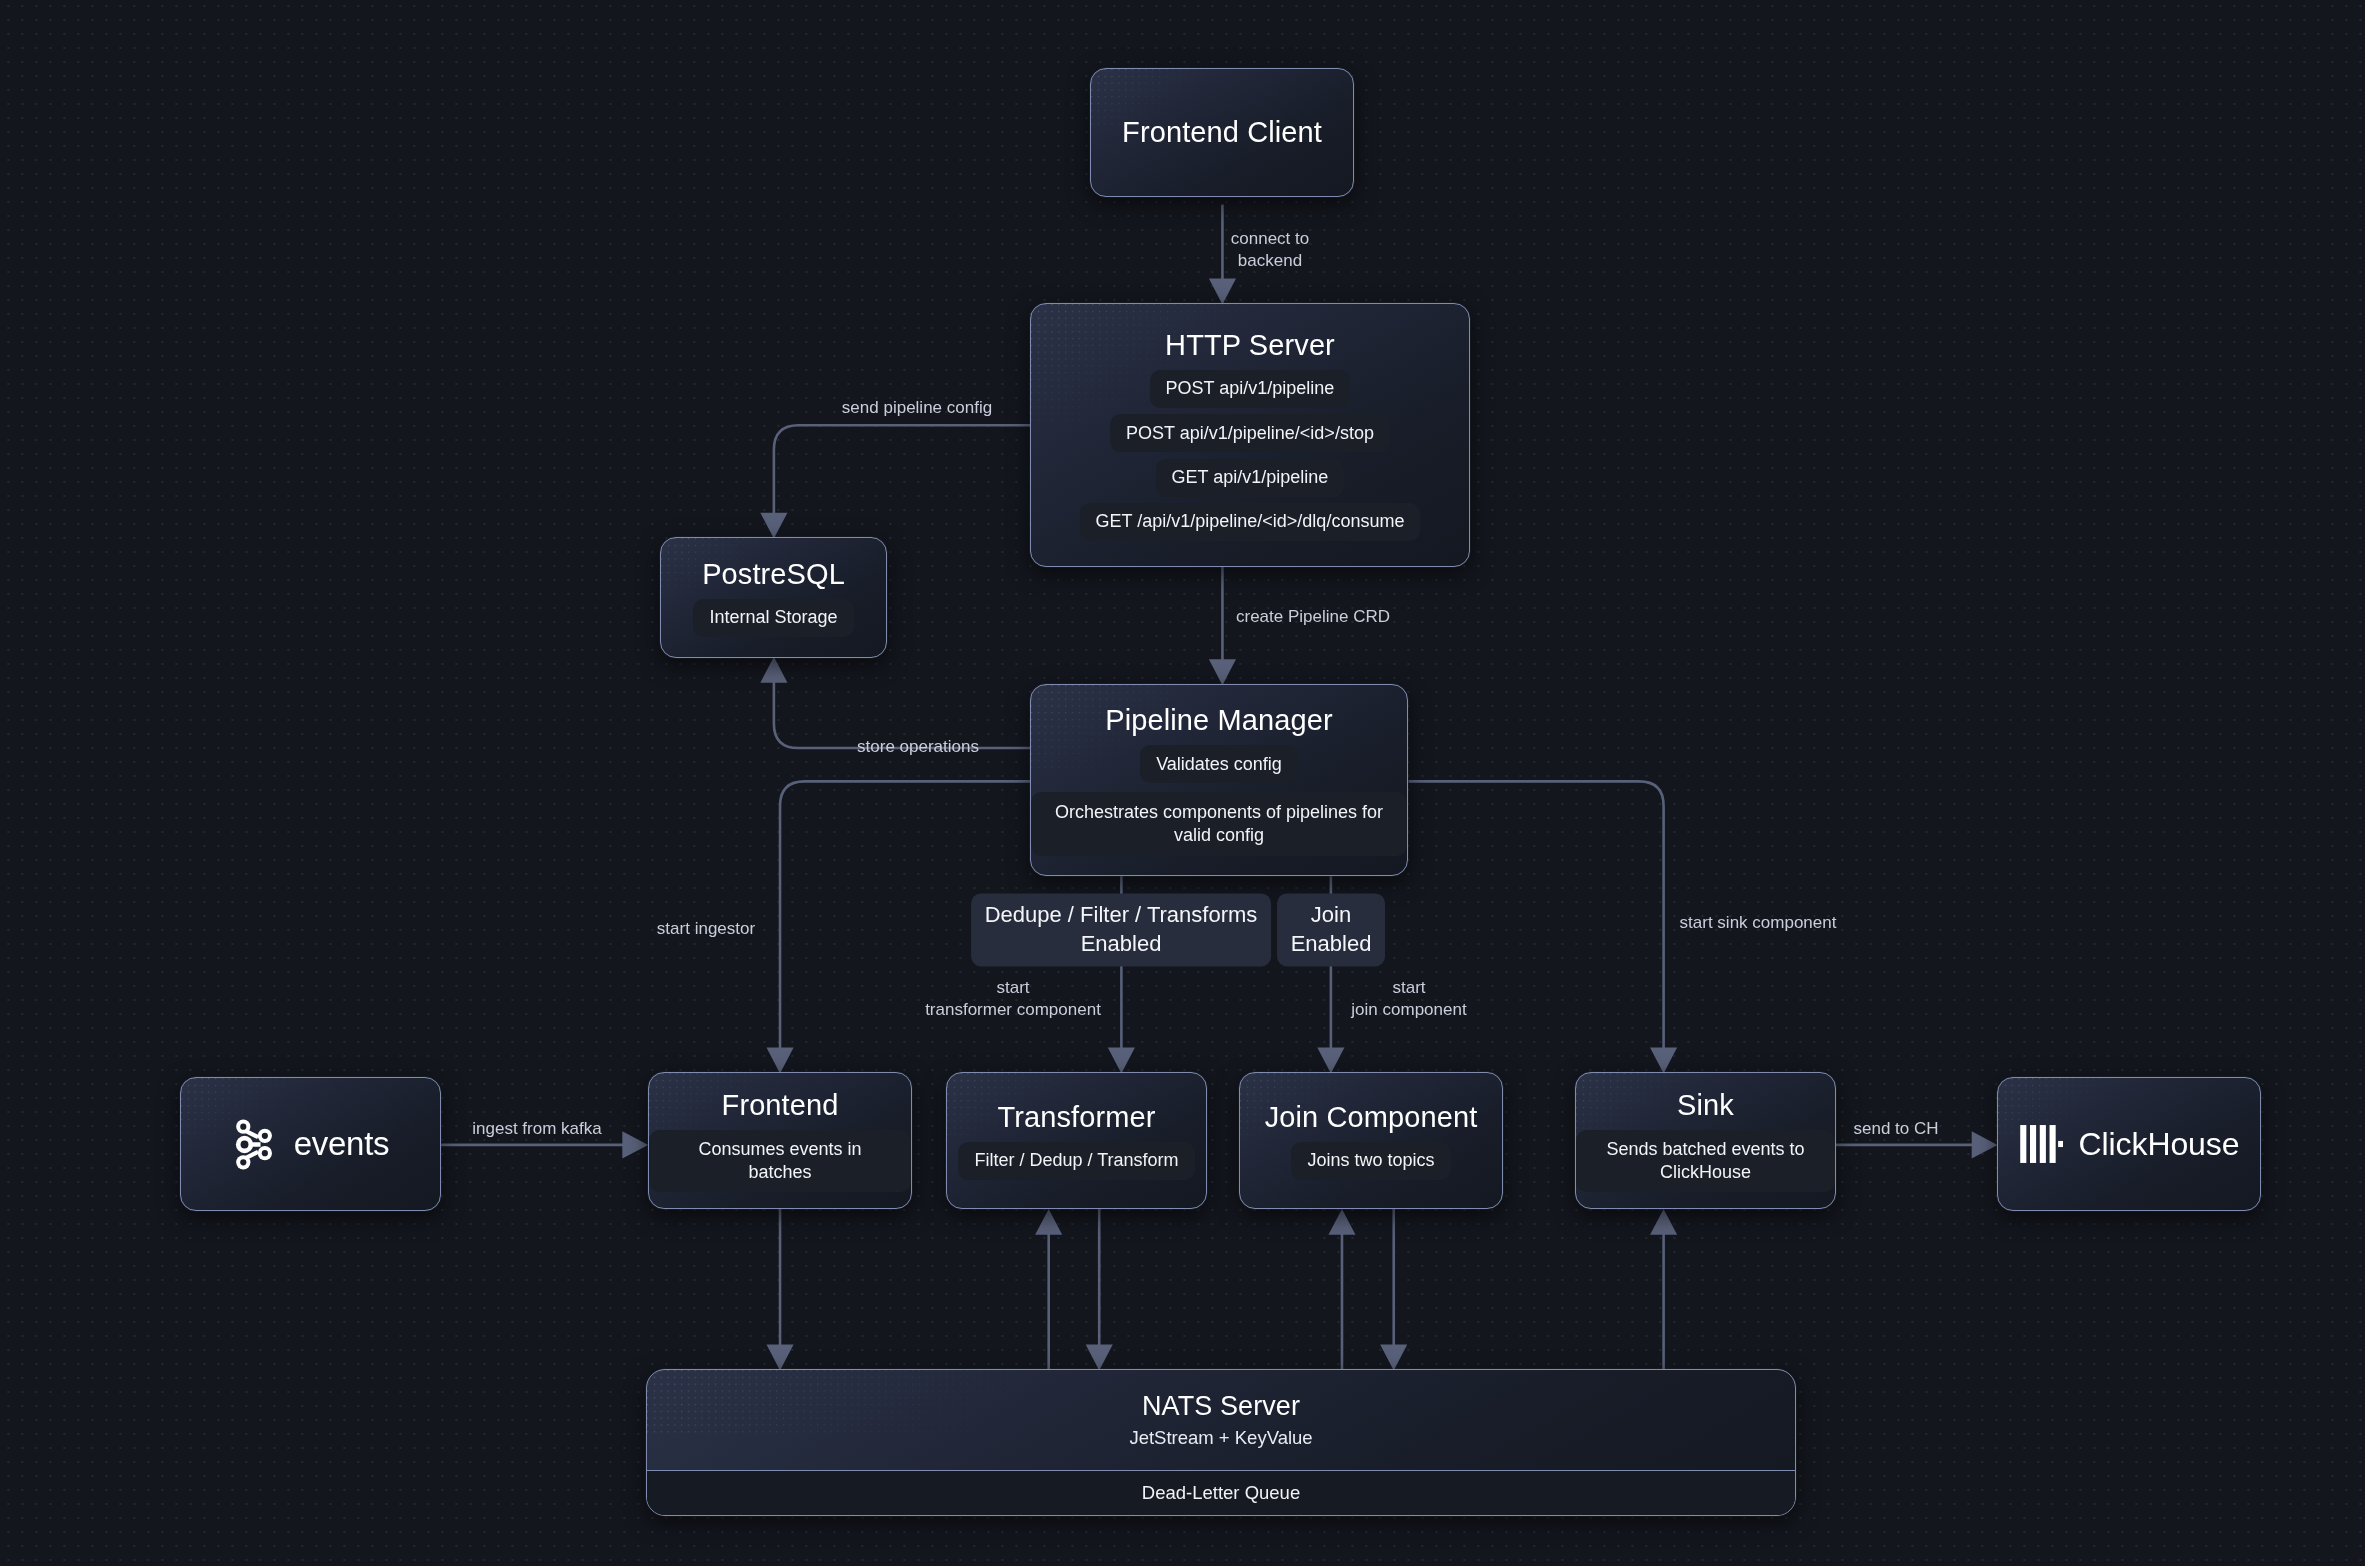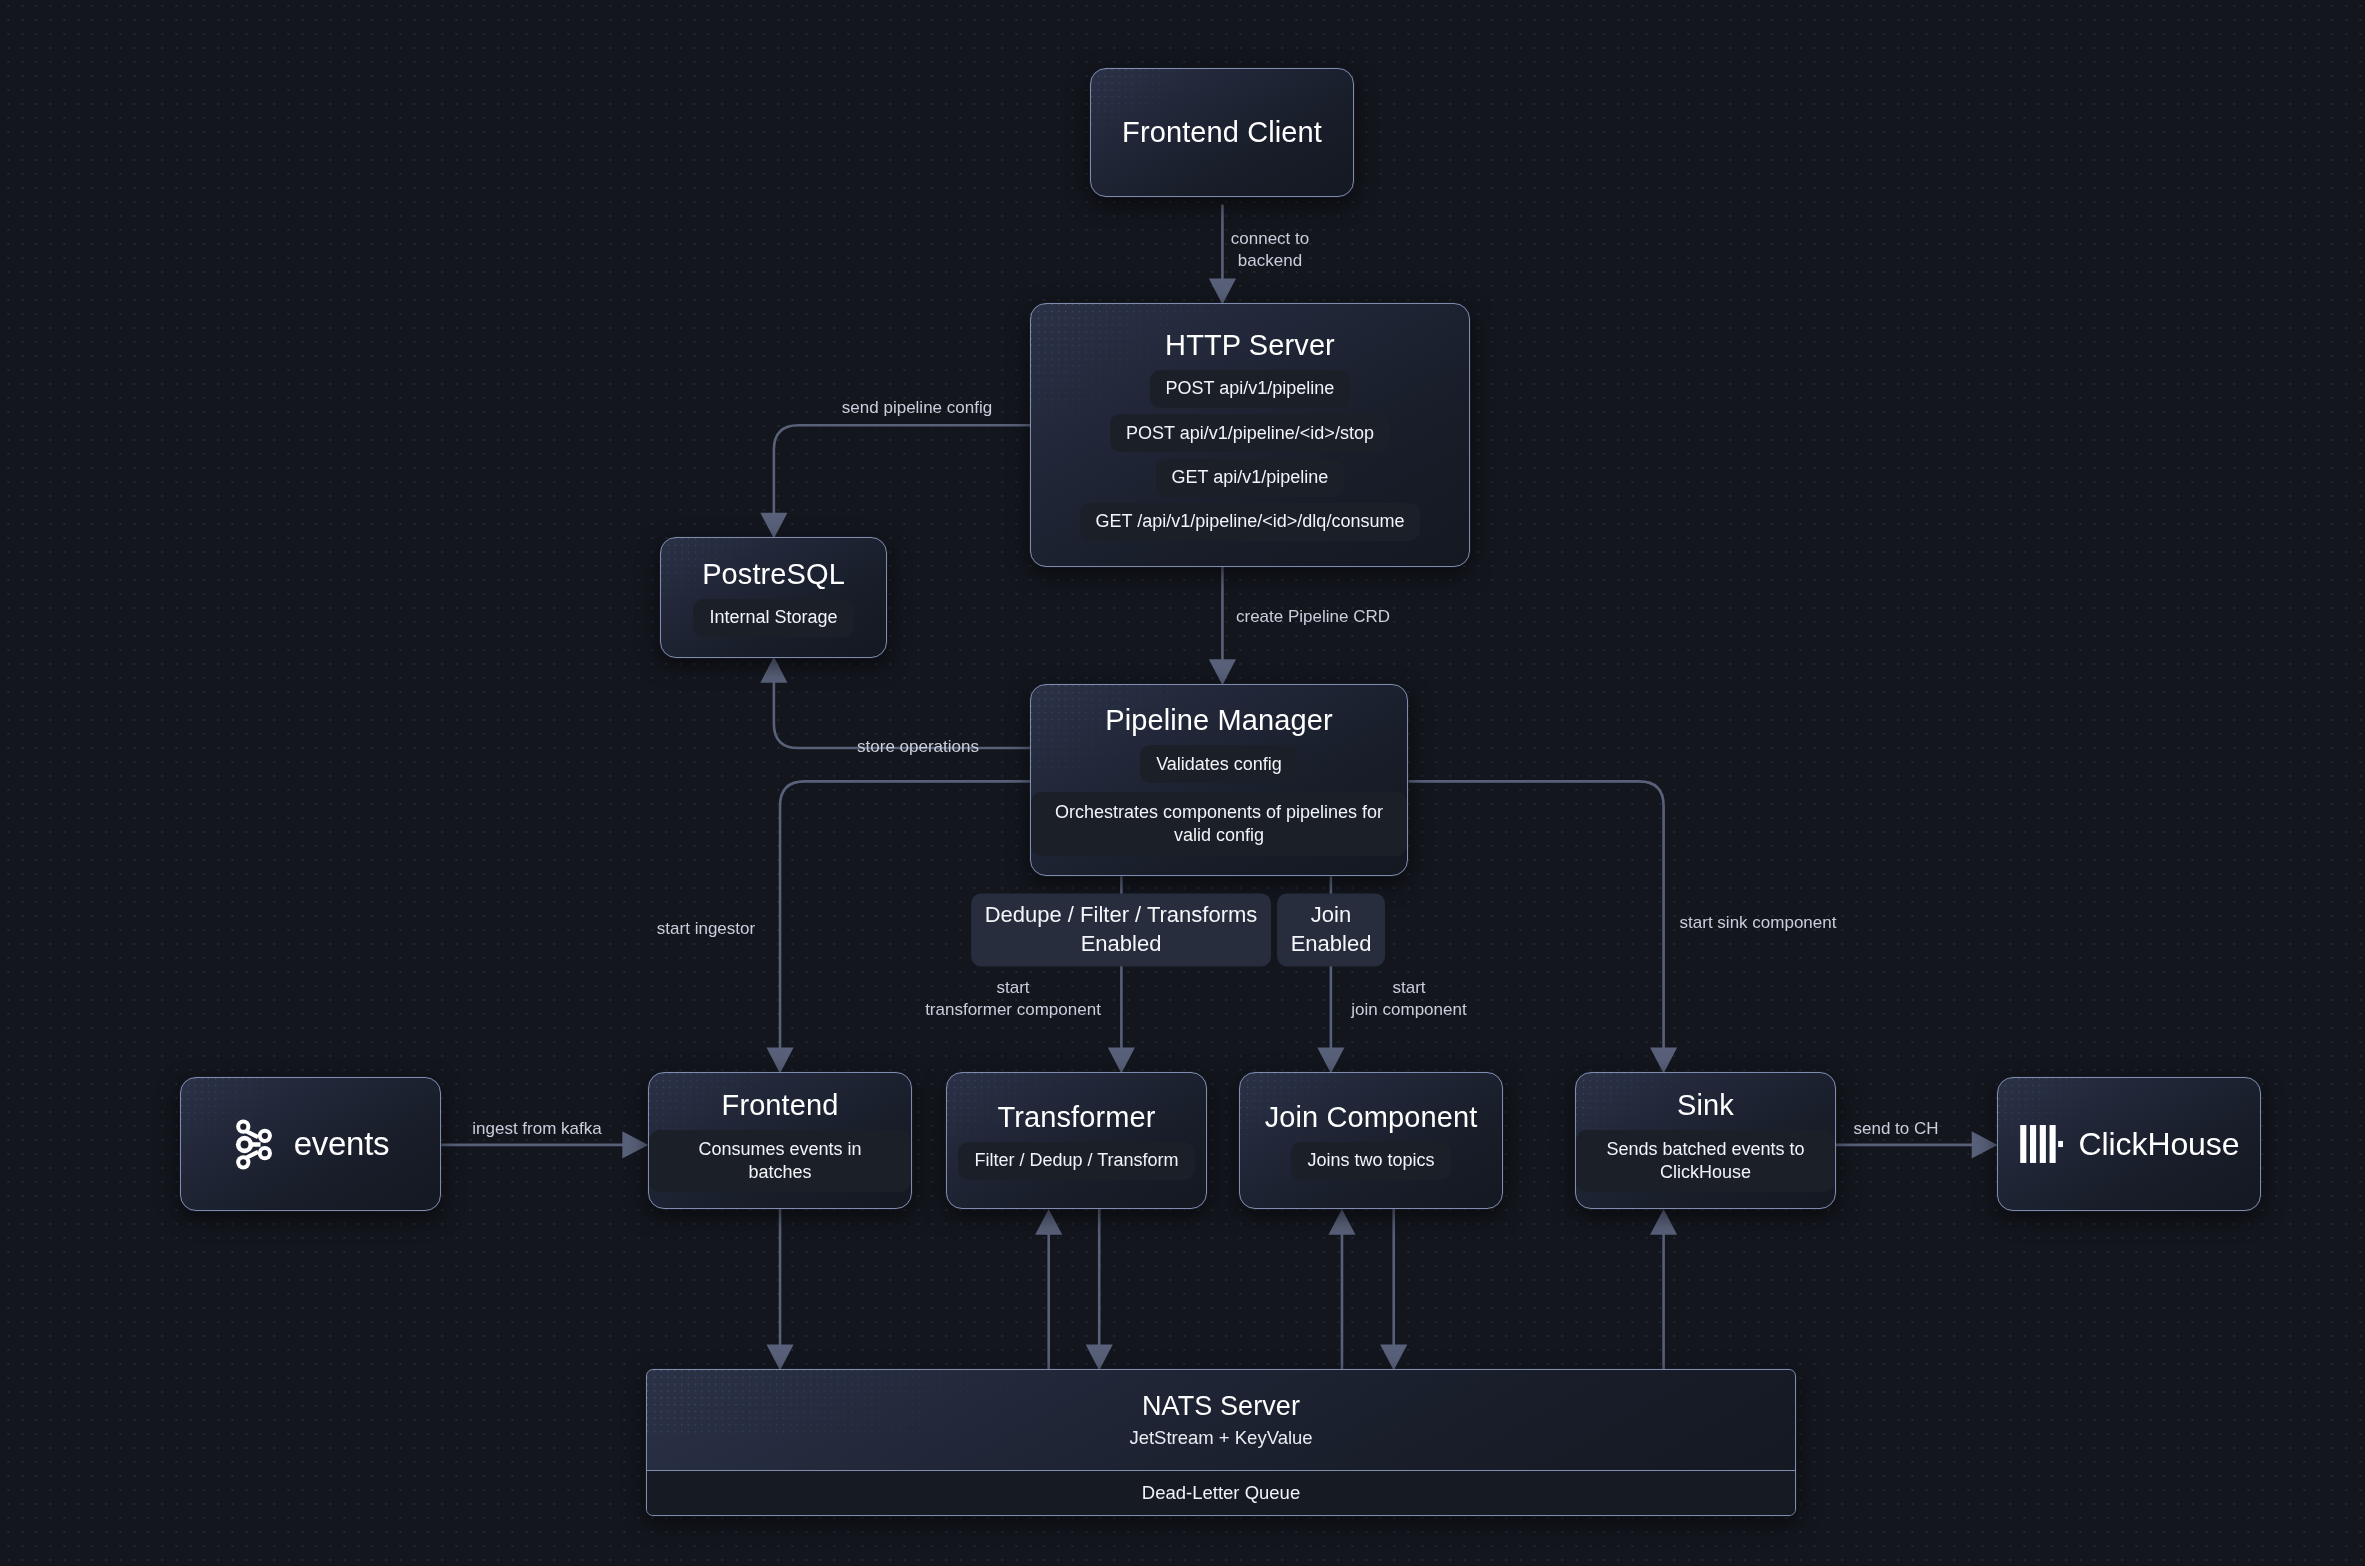--- a/index.html
+++ b/index.html
@@ -90,21 +90,21 @@
   #n-pipemgr { left:1030px; top:684px; width:378px; height:192px; }
   #n-kafka   { left:180px; top:1077px; width:261px; height:134px; }
   #n-ingestor{ left:648px; top:1072px; width:264px; height:137px; }
   #n-transformer{ left:946px; top:1072px; width:261px; height:137px; }
   #n-join    { left:1239px; top:1072px; width:264px; height:137px; }
   #n-sink    { left:1575px; top:1072px; width:261px; height:137px; }
   #n-clickhouse{ left:1997px; top:1077px; width:264px; height:134px; }
 
   #n-nats{
     left:646px; top:1369px; width:1150px; height:147px;
-    border-radius:7px;
+    border-radius:19px;
     justify-content:flex-start;
     padding-top:21px;
   }
   #n-nats .node-title{ font-size:27px; }
   .nats-sub{
     position:relative;z-index:2;
     color:#e9ecf3;font-size:18.5px;margin-top:6.2px;
   }
   .nats-dlq{
     position:absolute;

